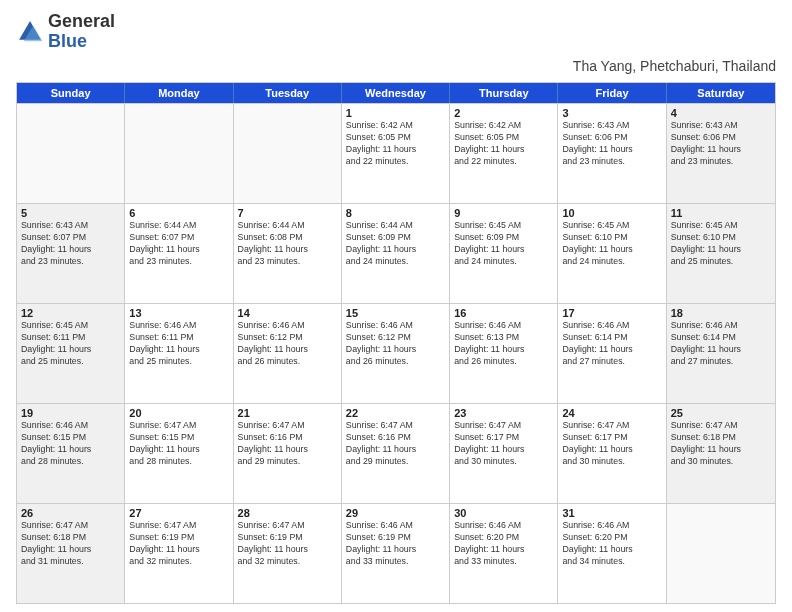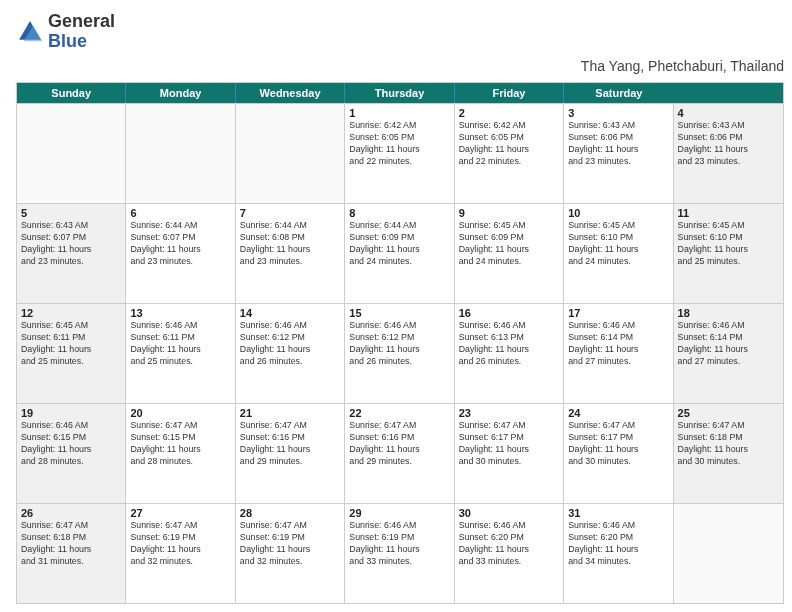--- a/index.html
+++ b/index.html
@@ -6,21 +6,21 @@
     body {
       font-family: Arial, sans-serif;
       background: #fff;
       width: 792px;
       height: 612px;
       overflow: hidden;
     }
     .page {
       width: 792px;
       height: 612px;
-      padding: 12px 8px 8px 16px;
+      padding: 12px 16px 8px 16px;
       display: flex;
       flex-direction: column;
     }
     .header {
       display: flex;
       align-items: flex-start;
       justify-content: space-between;
       margin-bottom: 8px;
     }
     .logo {
@@ -55,21 +55,21 @@
     }
     .calendar {
       flex: 1;
       display: flex;
       flex-direction: column;
       border: 1px solid #ccc;
     }
     .cal-header-row {
       display: grid;
       grid-template-columns: repeat(7, 1fr);
-      background: #0f766e;
+      background: #1d4ed8;
     }
     .cal-header-cell {
       color: #fff;
       font-size: 11px;
       font-weight: bold;
       padding: 4px 4px;
       text-align: center;
       border-right: 1px solid #4a78c4;
     }
     .cal-header-cell:last-child { border-right: none; }
@@ -126,20 +126,21 @@
     </div>
     <div class="title-block">
       <div class="calendar-subtitle">Tha Yang, Phetchaburi, Thailand</div>
     </div>
   </div>
 
   <div class="calendar">
     <div class="cal-header-row">
     <div class="cal-header-cell">Sunday</div>
         <div class="cal-header-cell">Monday</div>
+        <div class="cal-header-cell">Tuesday</div>
         <div class="cal-header-cell">Wednesday</div>
         <div class="cal-header-cell">Thursday</div>
         <div class="cal-header-cell">Friday</div>
         <div class="cal-header-cell">Saturday</div>
       </div>
     <div class="cal-body">
     <div class="cal-week">
           <div class="cal-cell empty"></div>
           <div class="cal-cell empty"></div>
           <div class="cal-cell empty"></div>

